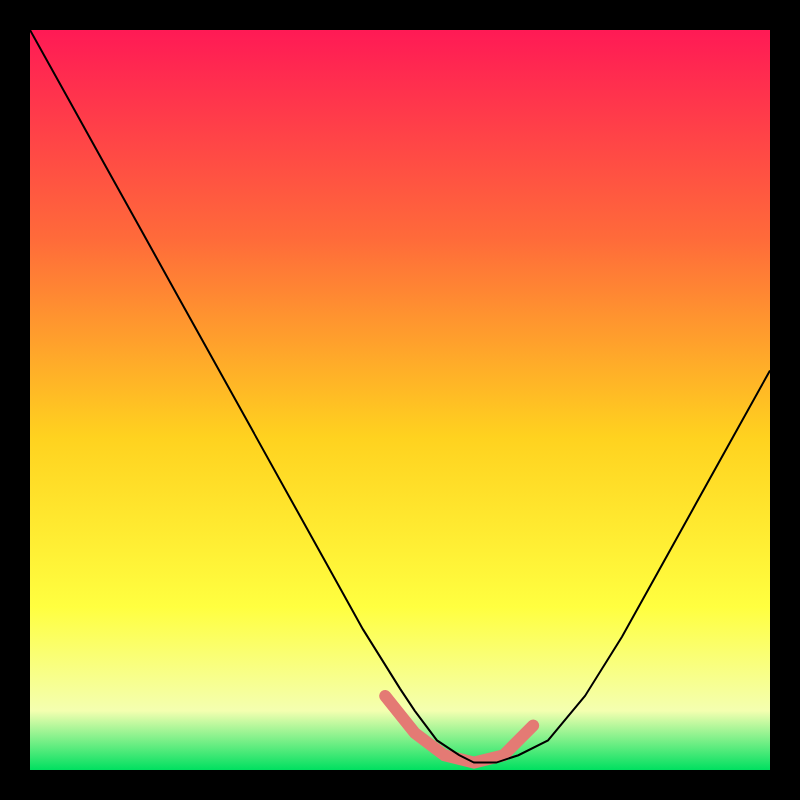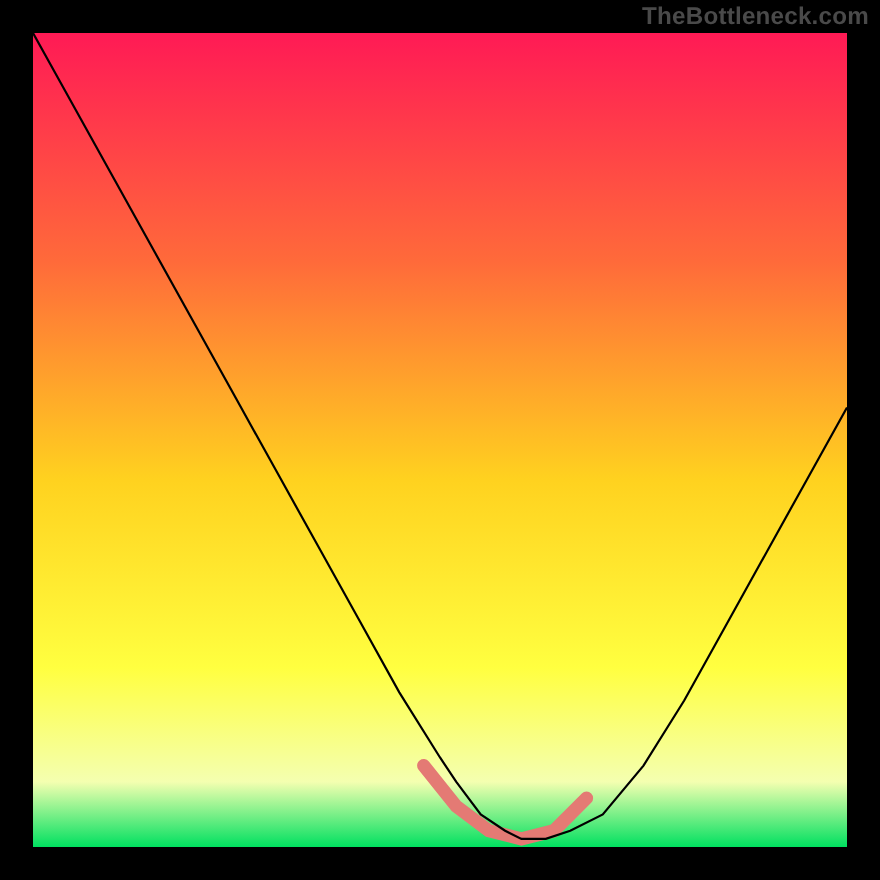--- a/index.html
+++ b/index.html
@@ -48,21 +48,20 @@
     stroke: #e47a74;
     stroke-width: 12;
     stroke-linecap: round;
   }
 </style>
 </head>
 <body>
 
 <div class="frame">
 
-  <div class="watermark">TheBottleneck.com</div>
 
   <div class="plot">
     <svg viewBox="0 0 740 740">
       <defs>
         <linearGradient id="bg" x1="0" y1="0" x2="0" y2="1">
           <stop offset="0%" stop-color="#ff1a55"></stop>
           <stop offset="28%" stop-color="#ff6a3a"></stop>
           <stop offset="55%" stop-color="#ffd21f"></stop>
           <stop offset="78%" stop-color="#ffff40"></stop>
           <stop offset="92%" stop-color="#f4ffb0"></stop>

